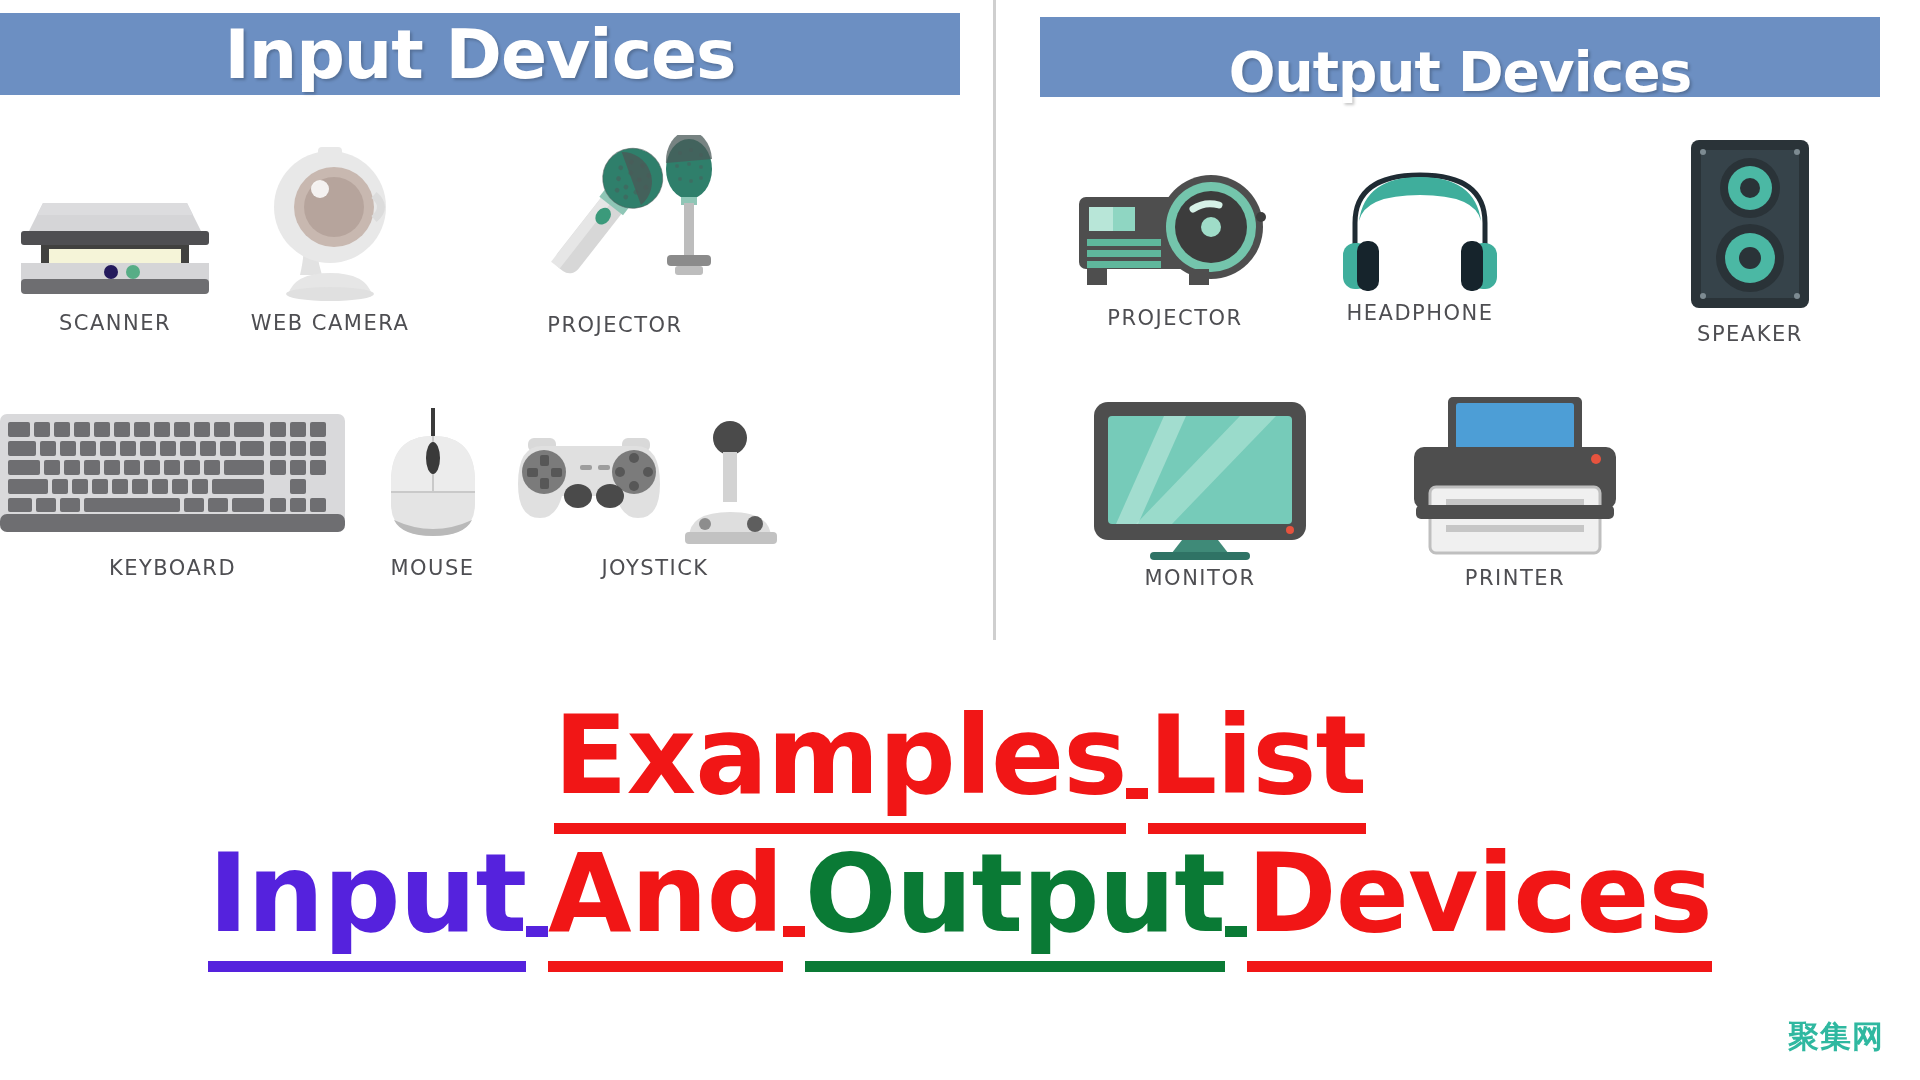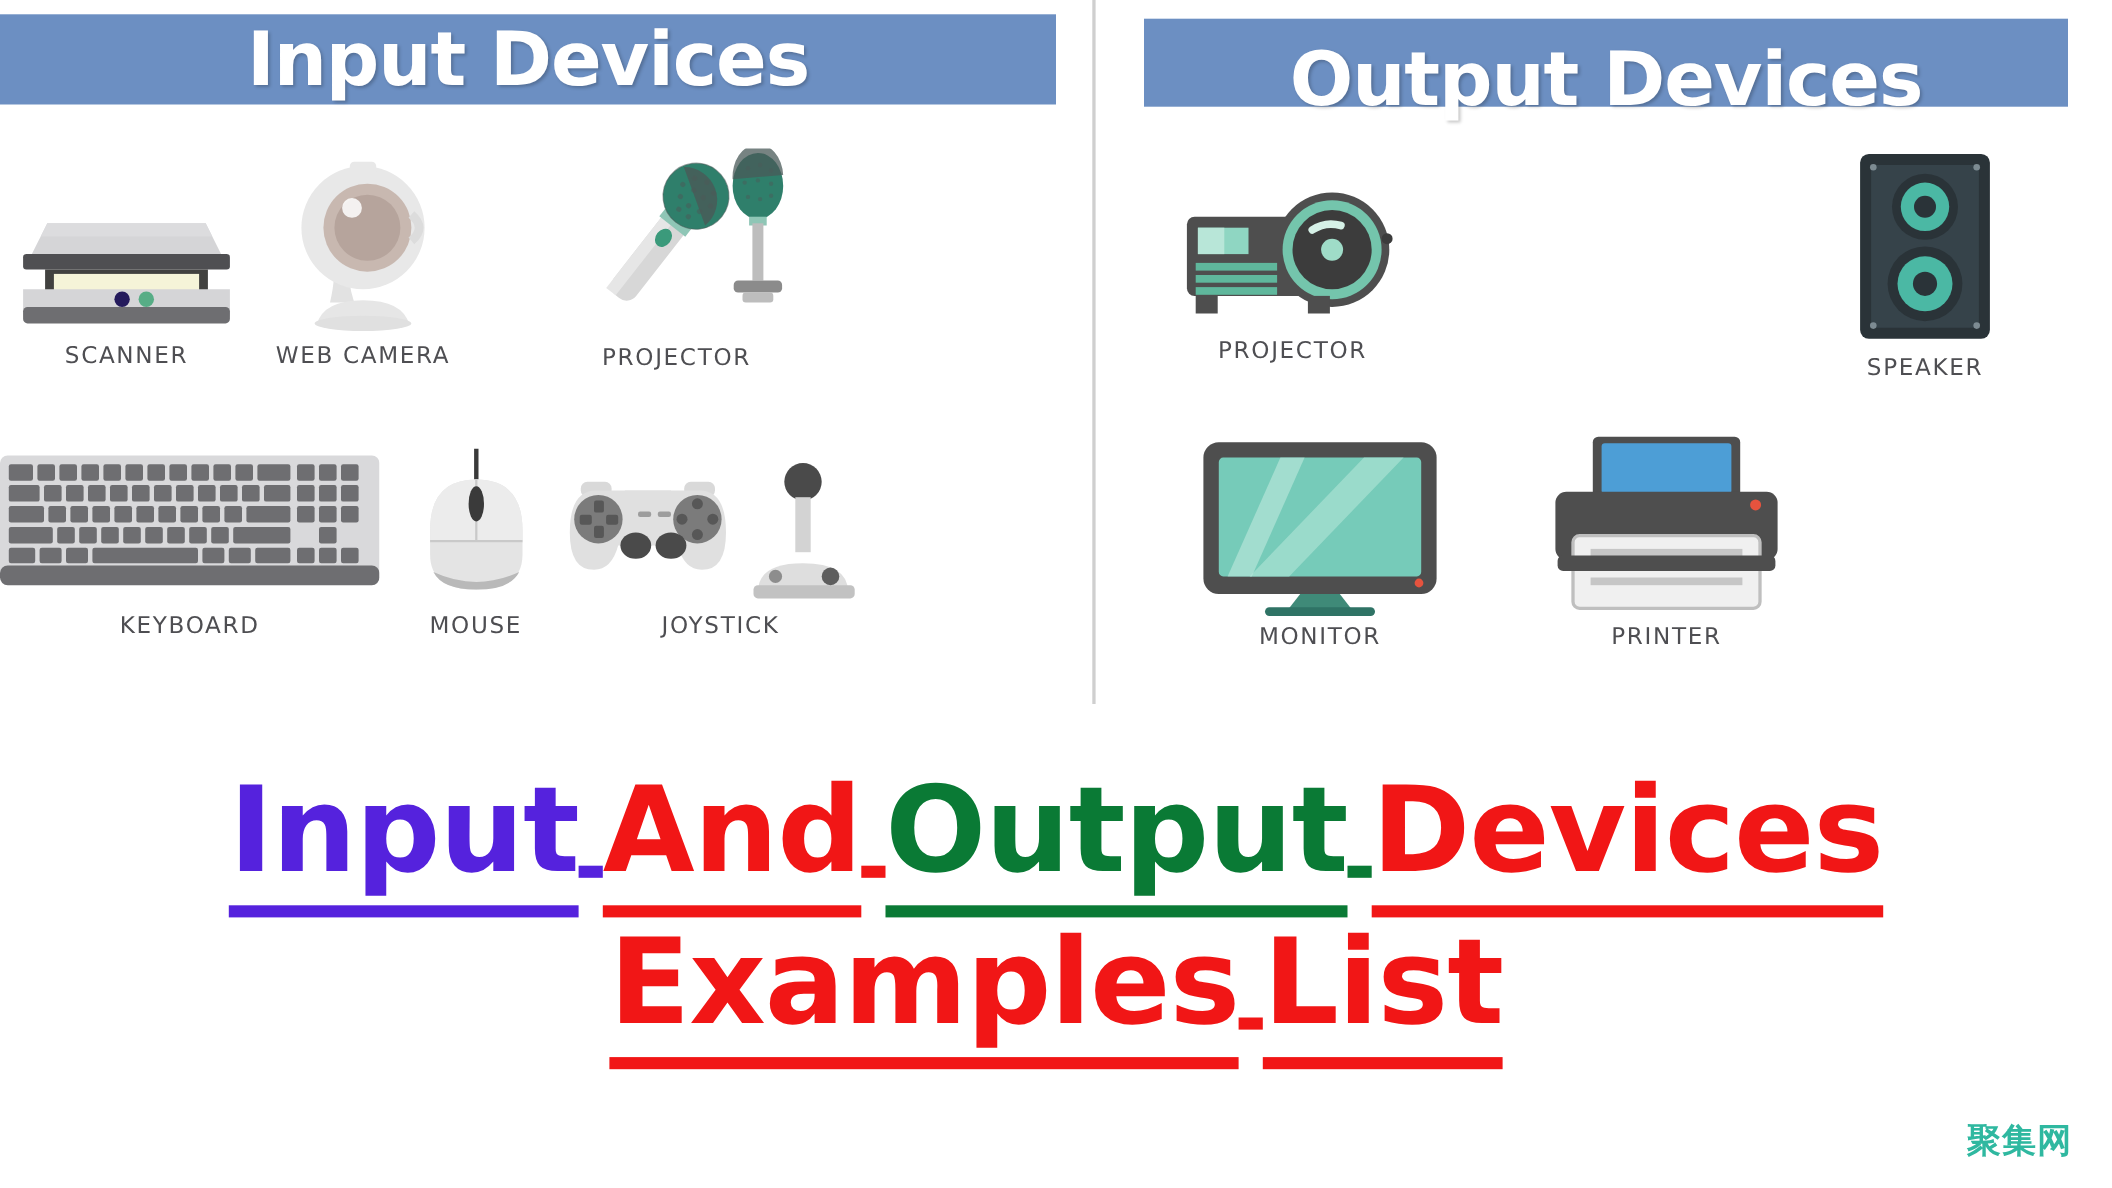--- a/index.html
+++ b/index.html
@@ -22,21 +22,21 @@
     color:#ffffff;
     font-weight:bold;
     letter-spacing:-1px;
     text-shadow:2px 2px 3px rgba(0,0,0,.22);
     white-space:nowrap;
     font-family:"DejaVu Sans", sans-serif;
   }
   #banner-input{left:0;top:13px;width:960px;height:82px;}
   #banner-input span{font-size:68px;}
   #banner-output{left:1040px;top:17px;width:840px;height:80px;}
-  #banner-output span{font-size:68px;margin-top:30px;}
+  #banner-output span{font-size:55px;margin-top:30px;}
 
   
   #column-divider{
     position:absolute;left:993px;top:0;width:3px;height:640px;
     background:#cfcfcf;
   }
 
   
   .cell{position:absolute;display:flex;flex-direction:column;align-items:center;}
   .cell .art{display:flex;align-items:flex-end;justify-content:center;}
@@ -356,20 +356,33 @@
         <circle cx="146" cy="62" r="10" fill="#9fdcc8"></circle>
         <path d="M128 44 q12 -8 26 -4" stroke="#d6f1e7" stroke-width="7" fill="none" stroke-linecap="round"></path>
         <circle cx="196" cy="52" r="5" fill="#3c3c3c"></circle>
         <rect x="22" y="104" width="20" height="16" fill="#4e4e4e"></rect>
         <rect x="124" y="104" width="20" height="16" fill="#4e4e4e"></rect>
       </svg>
     </div>
     <div class="lbl">PROJECTOR</div>
   </div>
 
+  <div class="cell" style="left:1330px;top:155px;width:180px;">
+    <div class="art">
+      <svg width="170" height="140" viewBox="0 0 170 140">
+        <path d="M20 104 V68 q0 -48 65 -48 t65 48 v36" fill="none" stroke="#1f2b33" stroke-width="5"></path>
+        <path d="M24 66 q6 -44 61 -44 t61 44 q-6 -26 -61 -26 t-61 26 z" fill="#3fae9c"></path>
+        <rect x="8" y="88" width="26" height="46" rx="12" fill="#3fae9c"></rect>
+        <rect x="136" y="88" width="26" height="46" rx="12" fill="#3fae9c"></rect>
+        <rect x="22" y="86" width="22" height="50" rx="10" fill="#16242c"></rect>
+        <rect x="126" y="86" width="22" height="50" rx="10" fill="#16242c"></rect>
+      </svg>
+    </div>
+    <div class="lbl">HEADPHONE</div>
+  </div>
 
   <div class="cell" style="left:1655px;top:136px;width:190px;">
     <div class="art">
       <svg width="130" height="180" viewBox="0 0 130 180">
         <rect x="6" y="4" width="118" height="168" rx="8" fill="#2a3338"></rect>
         <rect x="16" y="14" width="98" height="148" rx="5" fill="#36434a"></rect>
         <circle cx="65" cy="52" r="30" fill="#2a3338"></circle>
         <circle cx="65" cy="52" r="22" fill="#4bb8a4"></circle>
         <circle cx="65" cy="52" r="10" fill="#2a3338"></circle>
         <circle cx="65" cy="122" r="34" fill="#2a3338"></circle>
@@ -414,22 +427,22 @@
           <rect x="46" y="130" width="138" height="7"></rect>
         </g>
         <rect x="16" y="110" width="198" height="14" rx="5" fill="#4e4e4e"></rect>
       </svg>
     </div>
     <div class="lbl">PRINTER</div>
   </div>
 
   <div id="headline">
     <div class="hl-line">
+      <span class="hl-word" style="color:#f11616">Examples</span><span class="sp" style="color:#f11616"></span><span class="hl-word" style="color:#f11616">List</span>
+    </div>
+    <div class="hl-line">
       <span class="hl-word" style="color:#5522dd">Input</span><span class="sp" style="color:#5522dd"></span><span class="hl-word" style="color:#f11616">And</span><span class="sp" style="color:#f11616"></span><span class="hl-word" style="color:#0a7a35">Output</span><span class="sp" style="color:#0a7a35"></span><span class="hl-word" style="color:#f11616">Devices</span>
     </div>
-    <div class="hl-line">
-      <span class="hl-word" style="color:#f11616">Examples</span><span class="sp" style="color:#f11616"></span><span class="hl-word" style="color:#f11616">List</span>
-    </div>
   </div>
 
   <div id="watermark">聚集网</div>
 
 </div>
 
 </body></html>

